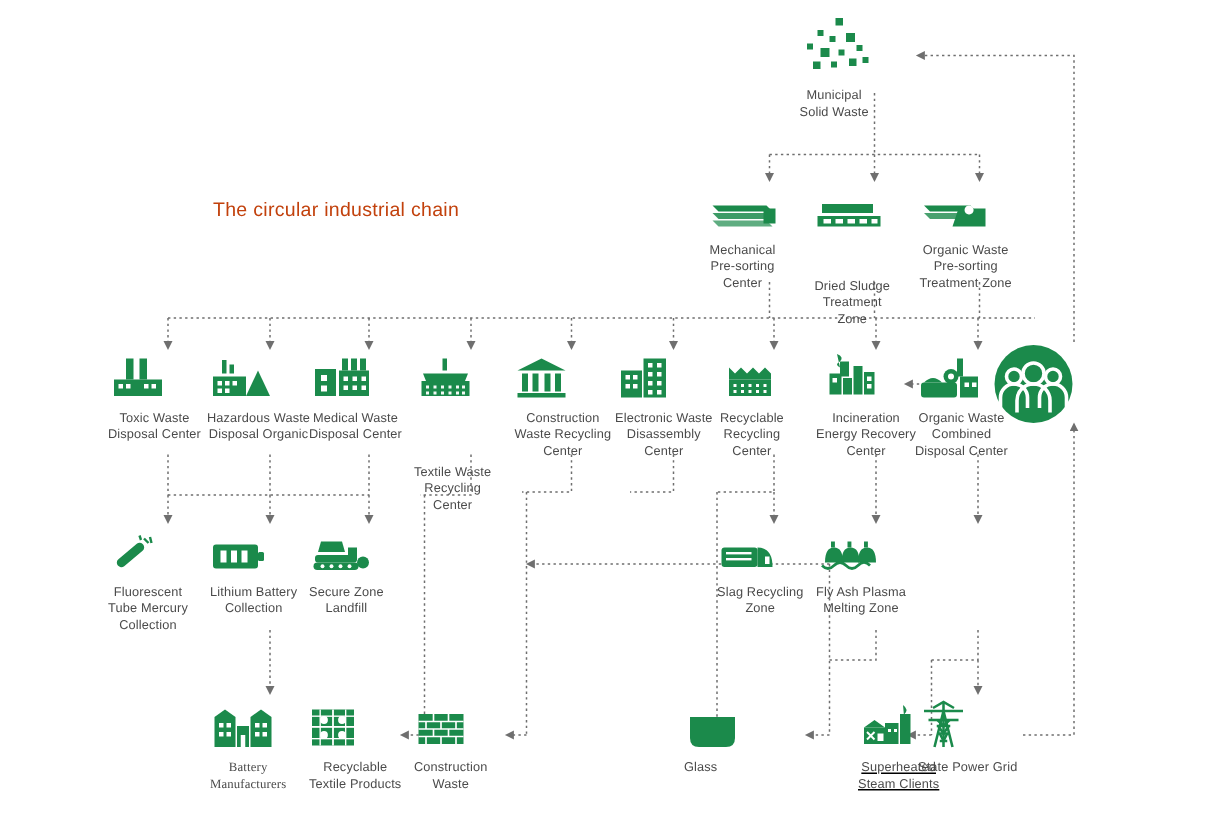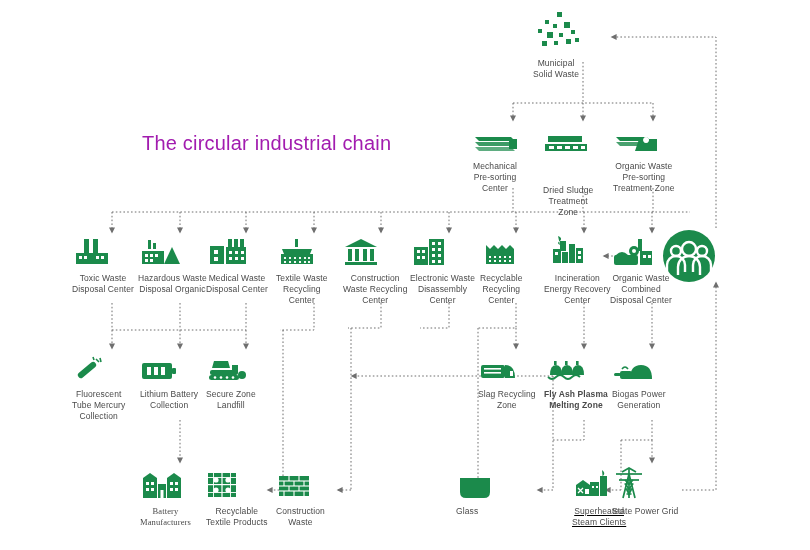--- a/index.html
+++ b/index.html
@@ -2,21 +2,21 @@
 <html><head>
 <meta charset="utf-8">
 <style>
   html,body{margin:0;padding:0;background:#ffffff;}
   body{font-family:"Liberation Sans","DejaVu Sans",sans-serif;}
   #stage{position:relative;width:810px;height:550px;background:#fff;overflow:hidden;}
   #wires{position:absolute;left:0;top:0;width:810px;height:550px;}
   .node{position:absolute;display:flex;flex-direction:column;align-items:flex-start;}
   .node .ico{display:flex;align-items:flex-end;justify-content:center;}
   .node .lbl{margin-top:6px;text-align:center;color:#4a4a4a;font-size:8.5px;line-height:11px;letter-spacing:.1px;white-space:pre-line;}
-  .title{position:absolute;color:#a21caf;font-size:20px;letter-spacing:.2px;}
+  .title{position:absolute;color:#c2410c;font-size:13px;letter-spacing:.2px;}
 </style>
 </head>
 <body>
 
 <div id="stage">
 
   <svg id="wires" viewBox="0 0 810 550">
     <defs>
       <marker id="ah" markerWidth="8" markerHeight="8" refX="4.6" refY="3" orient="auto">
         <path d="M0 0 L6 3 L0 6 Z" fill="#6f6f6f"></path>
@@ -231,21 +231,21 @@
               <rect x="29" y="20" width="3" height="3"></rect>
               <rect x="35" y="20" width="3" height="3"></rect>
             </g>
       </g>
         </svg>
     </div>
     <div class="lbl">Medical Waste
 Disposal Center</div>
   </div>
 
-  <div class="node" style="left:276px;top:235px;width:76px;">
+  <div class="node" style="left:276px;top:235px;width:76px;gap:36px;">
     <div class="ico" style="height:32px;">
       <svg width="42" height="30" viewBox="0 0 42 30">
           <g fill="#1b8a4b">
         <rect x="19" y="2" width="3" height="8"></rect>
         <path d="M6 12 L36 12 L34 17 L8 17 Z"></path>
         <rect x="5" y="17" width="32" height="10"></rect>
         <g fill="#ffffff" opacity=".95">
               <rect x="8" y="20" width="2" height="2"></rect>
               <rect x="13" y="20" width="2" height="2"></rect>
               <rect x="18" y="20" width="2" height="2"></rect>
@@ -466,52 +466,38 @@
               <rect x="6" y="13" width="17" height="1.6"></rect>
               <rect x="32" y="12" width="3" height="5"></rect>
             </g>
       </g>
         </svg>
     </div>
     <div class="lbl">Slag Recycling
 Zone</div>
   </div>
 
-  <div class="node" style="left:544px;top:353px;width:80px;font-weight:bold;">
+  <div class="node" style="left:544px;top:353px;width:80px;">
     <div class="ico" style="height:30px;">
       <svg width="44" height="24" viewBox="0 0 44 24">
           <g fill="#1b8a4b">
         <path d="M6 16 q0 -10 6 -10 q6 0 6 10 Z"></path>
         <path d="M17 16 q0 -10 6 -10 q6 0 6 10 Z"></path>
         <path d="M28 16 q0 -10 6 -10 q6 0 6 10 Z"></path>
         <path d="M4 18 q4 4 8 0 q4 -4 8 0 q4 4 8 0 q4 -4 8 0" fill="none" stroke="#1b8a4b" stroke-width="1.8"></path>
         <rect x="10" y="2" width="2.6" height="4"></rect>
             <rect x="21" y="2" width="2.6" height="4"></rect>
             <rect x="32" y="2" width="2.6" height="4"></rect>
       </g>
         </svg>
     </div>
     <div class="lbl">Fly Ash Plasma
 Melting Zone</div>
   </div>
 
-  <div class="node" style="left:612px;top:353px;width:80px;">
-    <div class="ico" style="height:30px;">
-      <svg width="44" height="24" viewBox="0 0 44 24">
-          <g fill="#1b8a4b">
-        <path d="M18 20 q0 -14 11 -14 q11 0 11 14 Z"></path>
-        <rect x="8" y="12" width="12" height="8" rx="2"></rect>
-        <rect x="2" y="14" width="7" height="3" rx="1.5"></rect>
-        <path d="M10 10 q3 -4 6 0" fill="none" stroke="#1b8a4b" stroke-width="1.6"></path>
-      </g>
-        </svg>
-    </div>
-    <div class="lbl">Biogas Power
-Generation</div>
-  </div>
 
   <div class="node" style="left:140px;top:468px;width:80px;font-family:Liberation Serif, serif;">
     <div class="ico" style="height:32px;">
       <svg width="44" height="30" viewBox="0 0 44 30">
           <g fill="#1b8a4b">
         <rect x="3" y="8" width="14" height="20"></rect>
             <rect x="27" y="8" width="14" height="20"></rect>
         <rect x="18" y="14" width="8" height="14"></rect>
         <path d="M3 8 L10 3 L17 8 Z"></path>
             <path d="M27 8 L34 3 L41 8 Z"></path>

